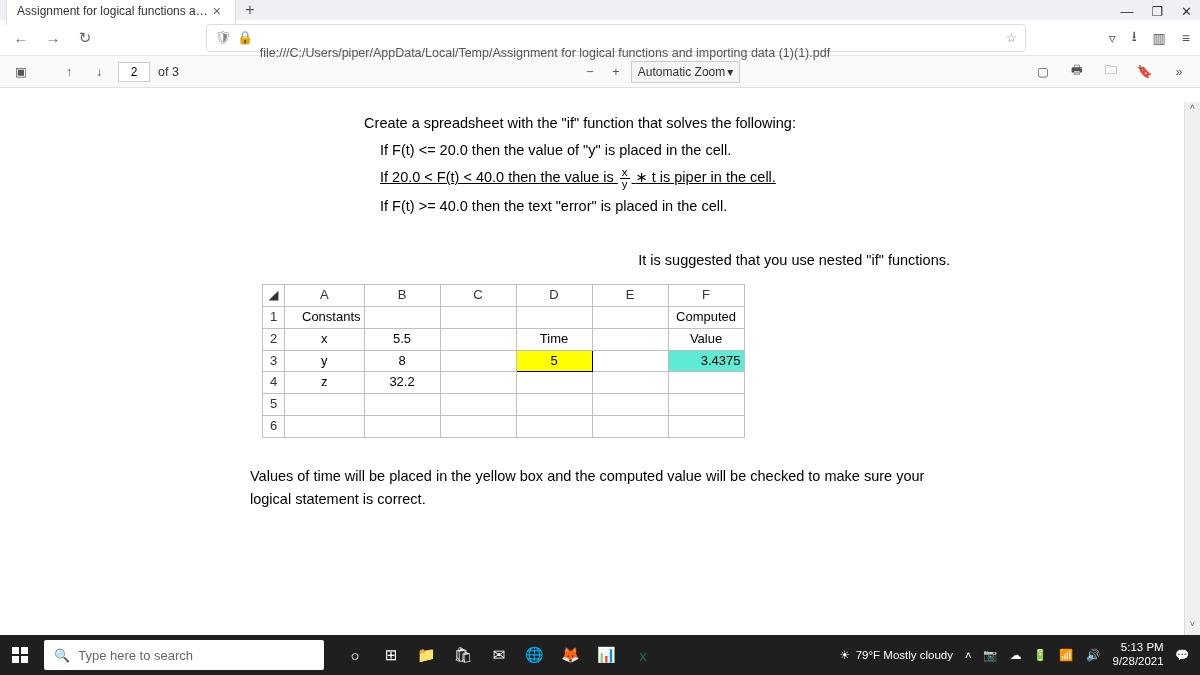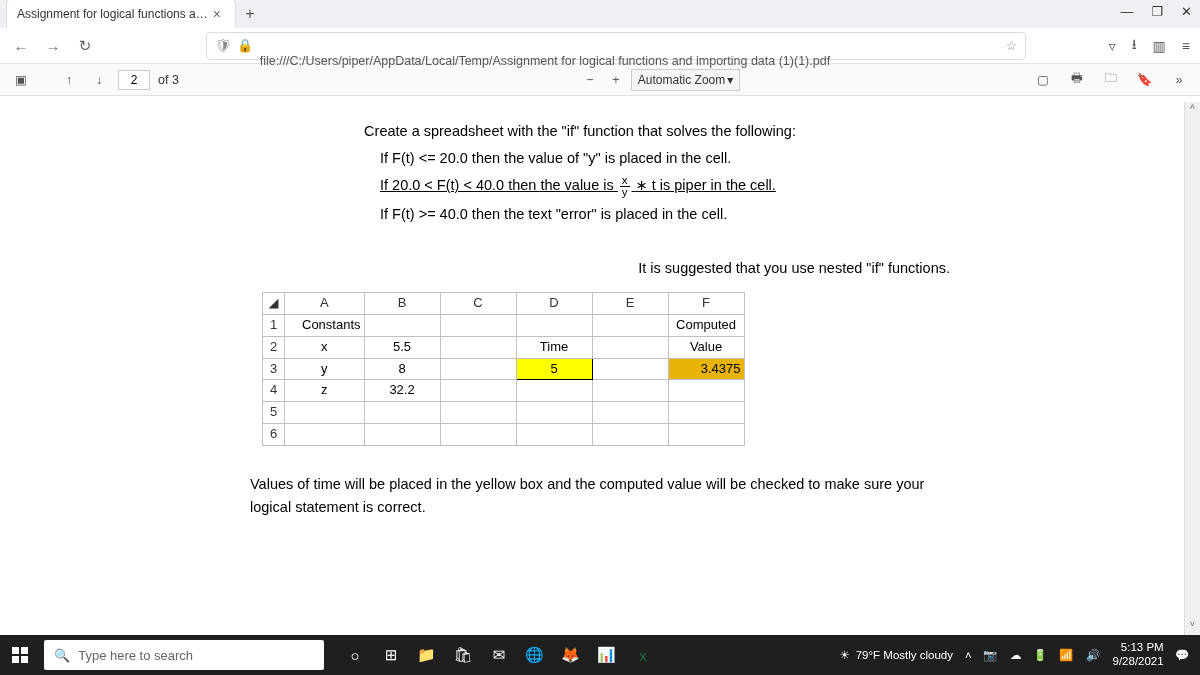--- a/index.html
+++ b/index.html
@@ -1,19 +1,19 @@
 <!DOCTYPE html>
 <html><head>
 <meta charset="utf-8">
 <style>
 * { margin: 0; padding: 0; box-sizing: border-box; font-family: "Segoe UI", Arial, sans-serif; }
 body { background: #fff; width: 1200px; height: 675px; overflow: hidden; position: relative; }
 
 
-.tab-bar { height: 28px; background: #f0f0f4; display: flex; align-items: flex-end; padding-left: 6px; }
+.tab-bar { height: 20px; background: #f0f0f4; display: flex; align-items: center; padding-left: 6px; }
 .tab { height: 30px; background: #fff; border-radius: 6px 6px 0 0; display: flex; align-items: center; padding: 0 10px; min-width: 200px; max-width: 230px; font-size: 12px; color: #333; border: 1px solid #ddd; border-bottom: none; }
 .tab-text { flex: 1; white-space: nowrap; overflow: hidden; text-overflow: ellipsis; }
 .tab-close { font-size: 14px; color: #666; cursor: pointer; padding: 0 4px; }
 .new-tab { width: 28px; height: 28px; display: flex; align-items: center; justify-content: center; font-size: 16px; color: #555; cursor: pointer; }
 .win-controls { position: absolute; right: 8px; top: 4px; display: flex; gap: 18px; font-size: 13px; color: #333; }
 .win-controls span { cursor: pointer; }
 
 
 .addr-bar { height: 36px; display: flex; align-items: center; padding: 0 10px; gap: 10px; border-bottom: 1px solid #e5e5e5; }
 .nav-btn { width: 22px; height: 22px; display: flex; align-items: center; justify-content: center; color: #666; cursor: pointer; font-size: 15px; }
@@ -44,21 +44,21 @@
 .sheet-wrap { margin: 12px 0 0 12px; }
 .sheet { border-collapse: collapse; font-size: 13px; font-family: Calibri, Arial, sans-serif; }
 .sheet th, .sheet td { border: 1px solid #bfbfbf; height: 19px; }
 .sheet th { background: #fff; font-weight: normal; color: #333; }
 .rowhead { width: 22px; text-align: center; background: #fff; color: #333; font-weight: normal; }
 .colhead { width: 76px; text-align: center; }
 .colE { background: #d8e4bc; }
 .cell { width: 76px; text-align: center; padding: 0 3px; }
 .cell-left { text-align: left; padding-left: 17px; }
 .yellow { background: #ffff00; border: 1.5px solid #000 !important; }
-.green { background: #eab308; }
+.green { background: #5eead4; }
 .right { text-align: right; padding-right: 3px; }
 
 
 .taskbar { position: absolute; bottom: 0; left: 0; right: 0; height: 40px; background: #1f1f1f; display: flex; align-items: center; color: #fff; font-size: 12px; }
 .start { width: 40px; display: flex; align-items: center; justify-content: center; cursor: pointer; }
 .search-box { height: 30px; width: 280px; background: #fff; border-radius: 2px; display: flex; align-items: center; padding: 0 10px; color: #666; font-size: 13px; gap: 8px; margin-left: 4px; }
 .task-icons { display: flex; gap: 2px; margin-left: 14px; }
 .task-icons .ti { width: 34px; height: 34px; display: flex; align-items: center; justify-content: center; cursor: pointer; font-size: 15px; }
 .tray { margin-left: auto; display: flex; align-items: center; gap: 12px; padding-right: 10px; font-size: 11.5px; }
 .weather { display: flex; align-items: center; gap: 6px; }

